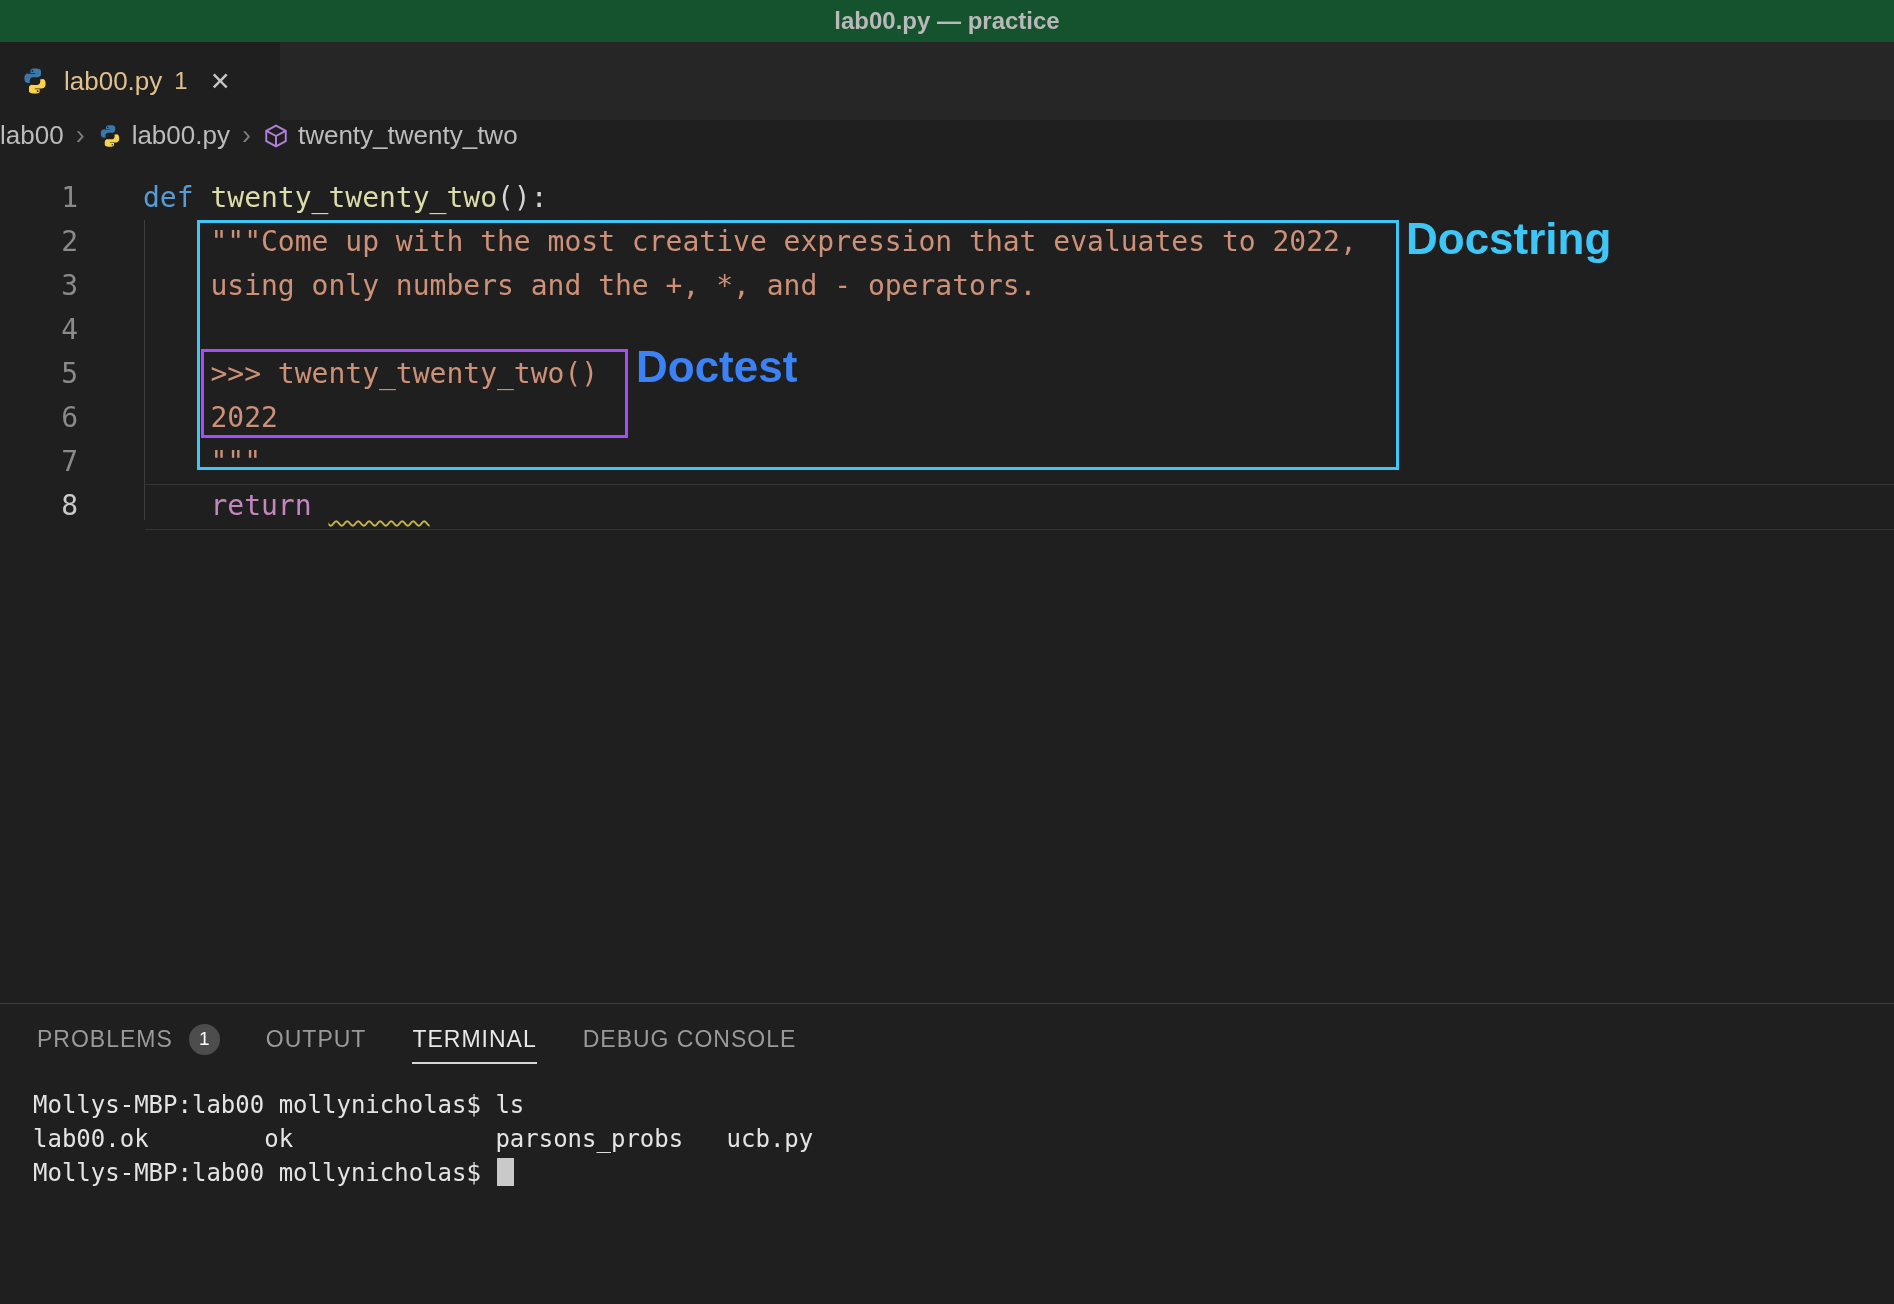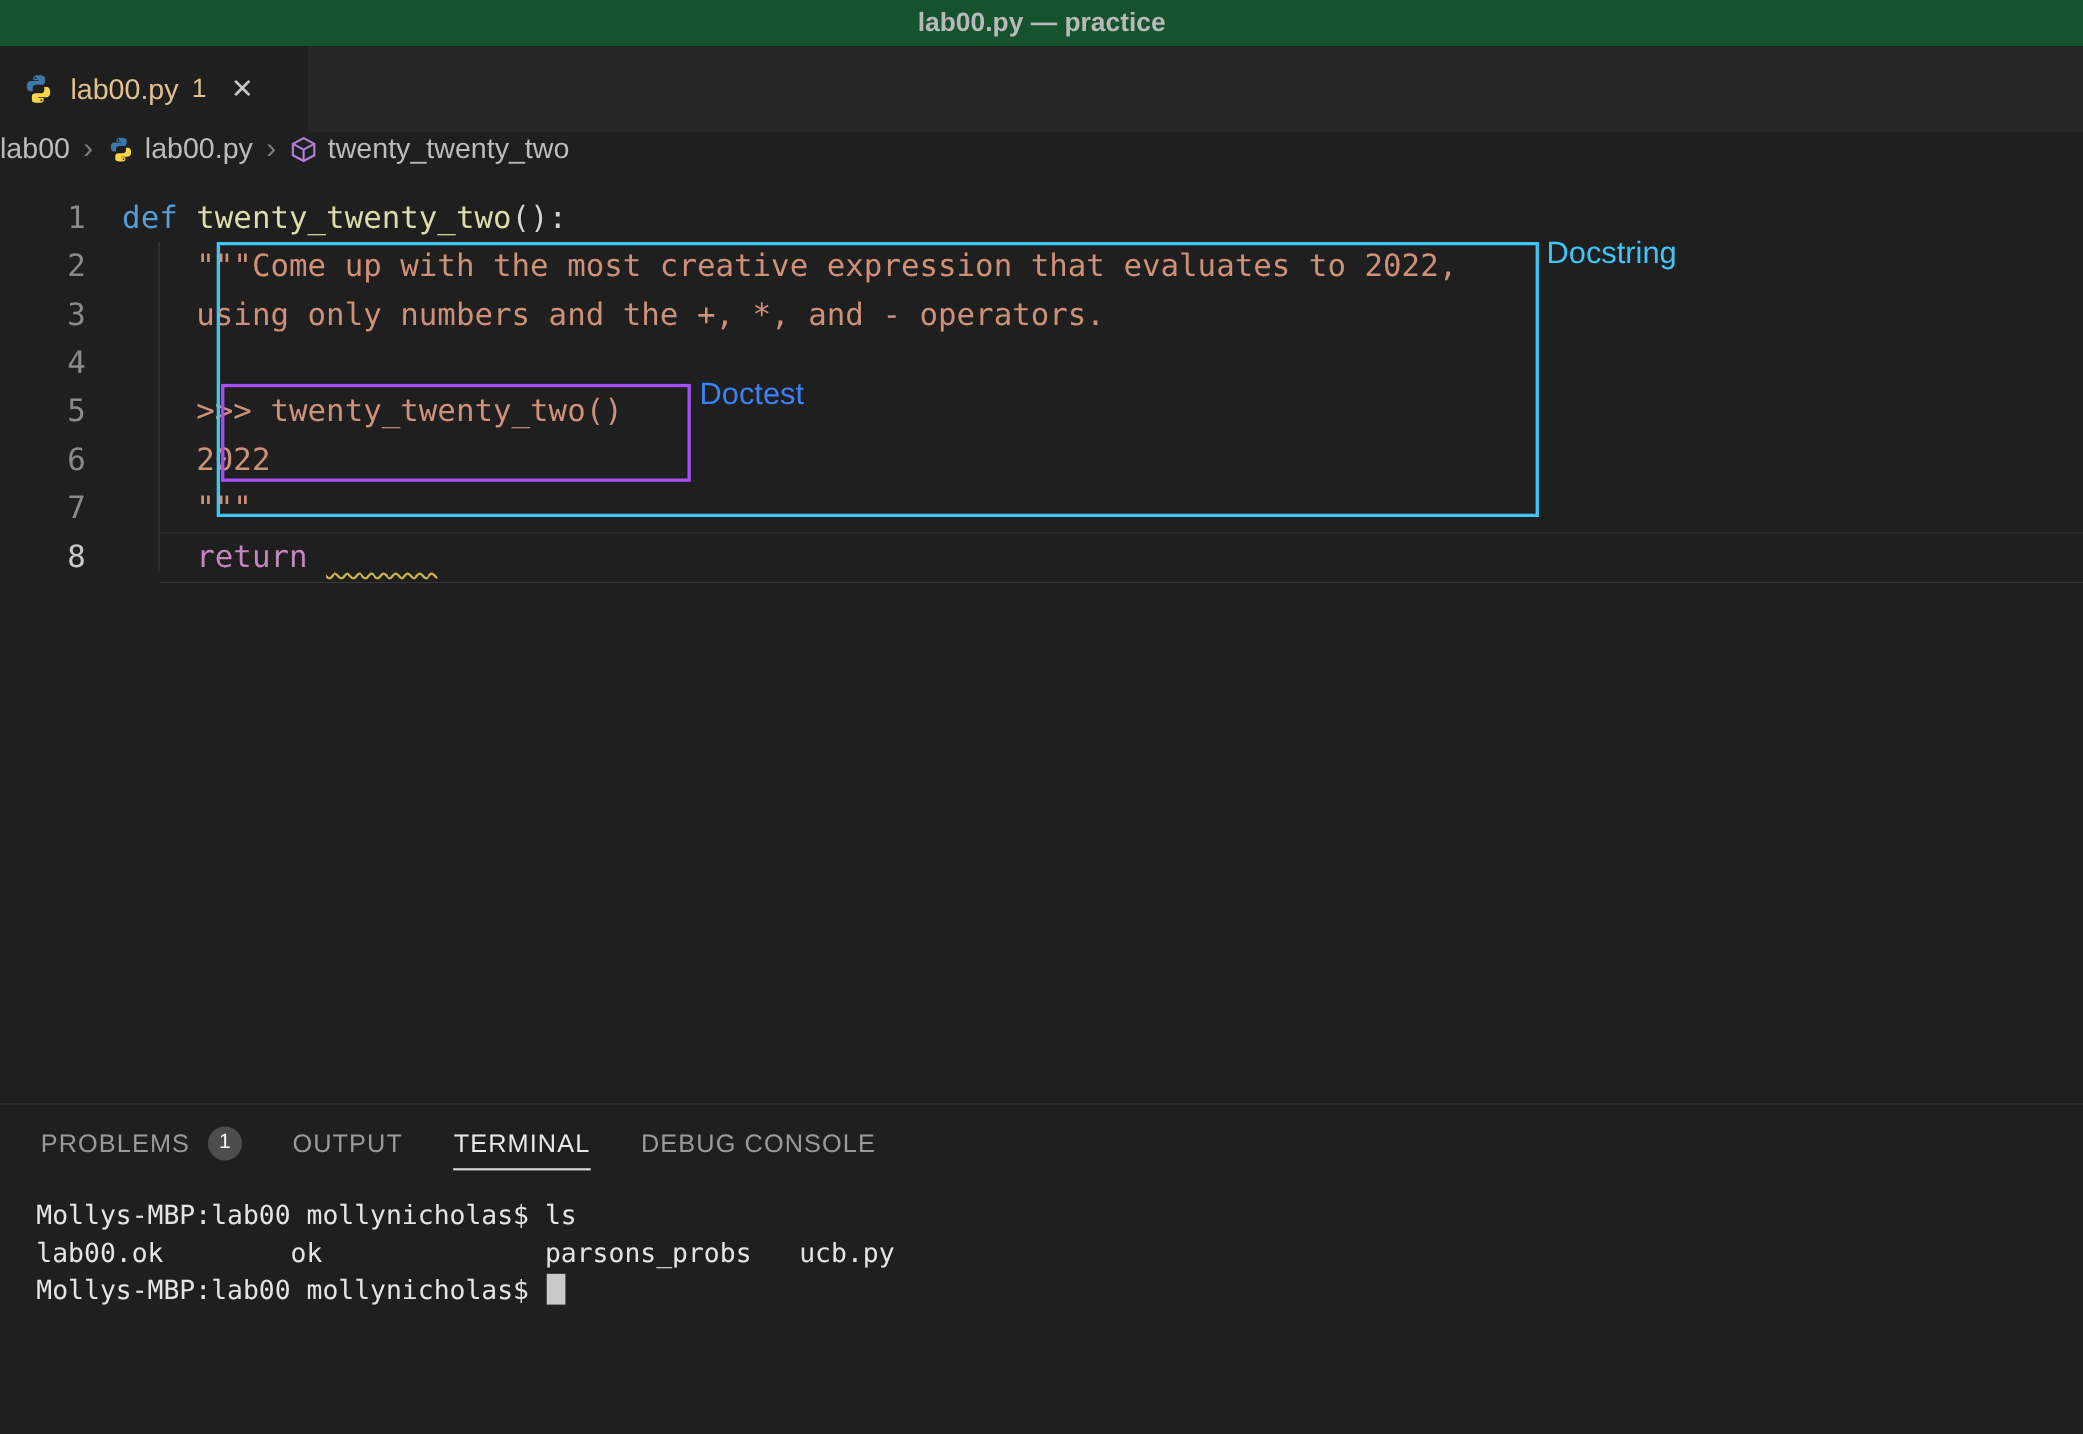--- a/index.html
+++ b/index.html
@@ -25,37 +25,37 @@
   .breadcrumbs{height:44px;background:#1f1f1f;display:flex;align-items:flex-start;color:#bcbcbc;font-size:26px;}
   .crumb{display:flex;align-items:center;gap:9px;cursor:pointer;}
   .crumb-sep{color:#7d7d7d;font-size:27px;margin:0 12px;}
   .crumb-icon svg{width:26px;height:26px;display:block;}
 
   
   .editor{position:relative;height:839px;background:#1f1f1f;overflow:hidden;}
   #code-lines{position:relative;padding-top:12px;z-index:2;}
   .code-row{display:flex;height:44px;line-height:44px;font-family:"DejaVu Sans Mono","Liberation Mono",monospace;font-size:28px;}
   .gutter{width:78px;flex:none;text-align:right;color:#8a8a8a;}
-  .code-text{margin-left:33px;white-space:pre;text-align:center;}
+  .code-text{margin-left:65px;white-space:pre;text-align:center;}
   .code-row.current .gutter{color:#cacaca;}
   .c-kw{color:#569cd6;}
   .c-fn{color:#dcdcaa;}
   .c-pl{color:#d4d4d4;}
   .c-str{color:#ce9178;}
   .c-ctl{color:#c586c0;}
   .c-blank{color:transparent;text-decoration:underline wavy #c9b345;text-decoration-thickness:2px;text-underline-offset:5px;}
 
   .indent-guide{position:absolute;left:144px;top:56px;width:1px;height:300px;background:#3d3d3d;z-index:1;}
   .current-line{position:absolute;left:145px;right:0;top:320px;height:44px;
     border-top:1px solid rgba(255,255,255,.10);border-bottom:1px solid rgba(255,255,255,.10);z-index:1;}
 
   .ann-box{position:absolute;border:3px solid #fff;z-index:3;pointer-events:none;box-sizing:border-box;}
   #docstring-box{left:197px;top:56px;width:1202px;height:250px;}
   #doctest-box{left:201px;top:185px;width:427px;height:89px;}
-  .ann-label{position:absolute;z-index:3;font-size:28px;pointer-events:none;}
+  .ann-label{position:absolute;z-index:3;font-size:44px;pointer-events:none;font-weight:bold;}
   #docstring-label{left:1406px;top:50px;}
   #doctest-label{left:636px;top:178px;}
 
   
   .panel{height:300px;background:#1f1f1f;border-top:1px solid #3c3c3c;}
   .panel-header{display:flex;align-items:center;gap:46px;padding-left:37px;height:72px;
     font-size:23px;letter-spacing:1px;color:#9a9a9a;}
   .panel-tab{display:flex;align-items:center;height:46px;border-bottom:2px solid transparent;cursor:pointer;}
   .panel-tab.active{color:#e7e7e7;border-bottom-color:#d7d7d7;}
   .badge{width:31px;height:31px;border-radius:16px;background:#4d4d4d;color:#ffffff;font-size:19px;

